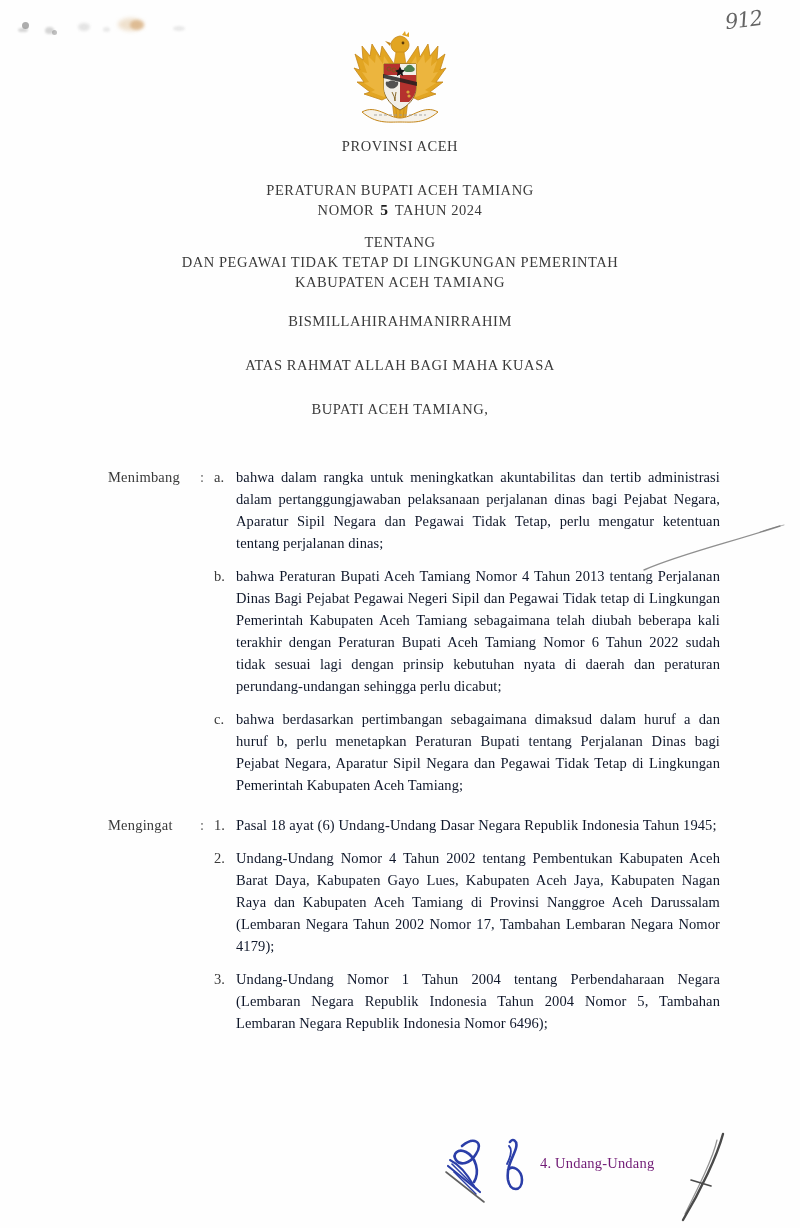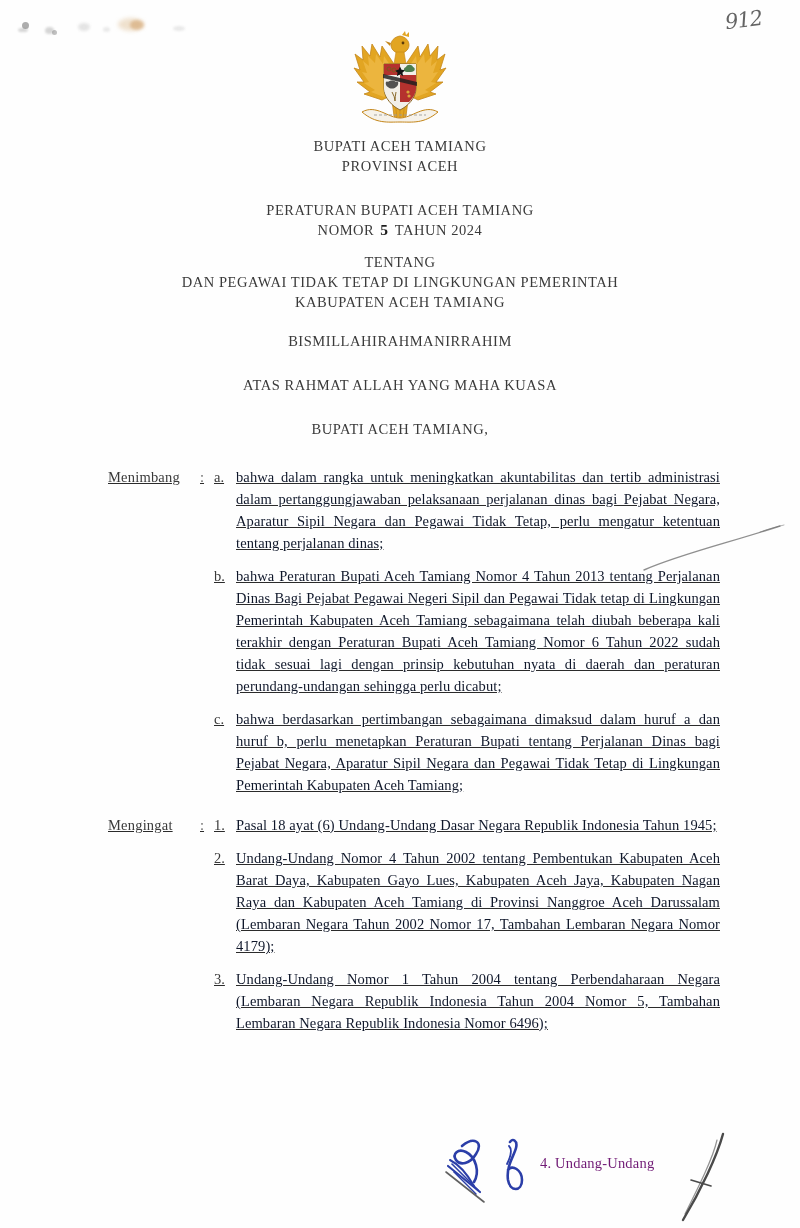--- a/index.html
+++ b/index.html
@@ -88,21 +88,20 @@
   
   #clauses {
     position: absolute;
     left: 0; right: 0;
     top: 466px;
   }
   .row {
     display: flex;
     align-items: flex-start;
     padding: 0 80px 0 108px;
-    text-decoration: underline;
   }
   .row .label {
     width: 92px;
     flex: 0 0 92px;
     font-size: 14.5px;
     line-height: 22px;
     letter-spacing: .2px;
     color: #3a3a3a;
   }
   .row .colon {
@@ -216,21 +215,20 @@
           <circle cx="57" cy="66" r="1.6" fill="#D8A53A"></circle>
         </g>
 
         <path d="M10 82 C24 74 36 88 48 88 C60 88 72 74 86 82 C72 94 60 92 48 92 C36 92 24 94 10 82 Z" fill="#F6F2EA" stroke="#C4861A" stroke-width="1"></path>
         <path d="M22 85 h52" stroke="#9a9a9a" stroke-width="1.6" stroke-dasharray="3 2" opacity=".6"></path>
       </g>
     </svg>
   </div>
 
   <div class="doc">
-    <div class="ctr tight">BUPATI ACEH TAMIANG</div>
     <div class="ctr tight">PROVINSI ACEH</div>
 
     <div class="gap-lg"></div>
 
     <div class="ctr tight">PERATURAN BUPATI ACEH TAMIANG</div>
     <div class="ctr tight nomor">
       <span>NOMOR</span><span class="numval">5</span><span>TAHUN 2024</span>
     </div>
 
     <div class="gap-sm"></div>
@@ -238,21 +236,21 @@
     <div class="ctr tight">TENTANG</div>
     <div class="ctr tight sp">DAN PEGAWAI TIDAK TETAP DI LINGKUNGAN PEMERINTAH</div>
     <div class="ctr tight sp">KABUPATEN ACEH TAMIANG</div>
 
     <div class="gap-md"></div>
 
     <div class="ctr tight">BISMILLAHIRAHMANIRRAHIM</div>
 
     <div class="gap-lg"></div>
 
-    <div class="ctr tight">ATAS RAHMAT ALLAH YANG MAHA KUASA</div>
+    <div class="ctr tight">ATAS RAHMAT ALLAH BAGI MAHA KUASA</div>
 
     <div class="gap-lg"></div>
 
     <div class="ctr tight">BUPATI ACEH TAMIANG,</div>
   </div>
 
   <div id="clauses">
 
     <div class="row">
       <div class="label">Menimbang</div>

